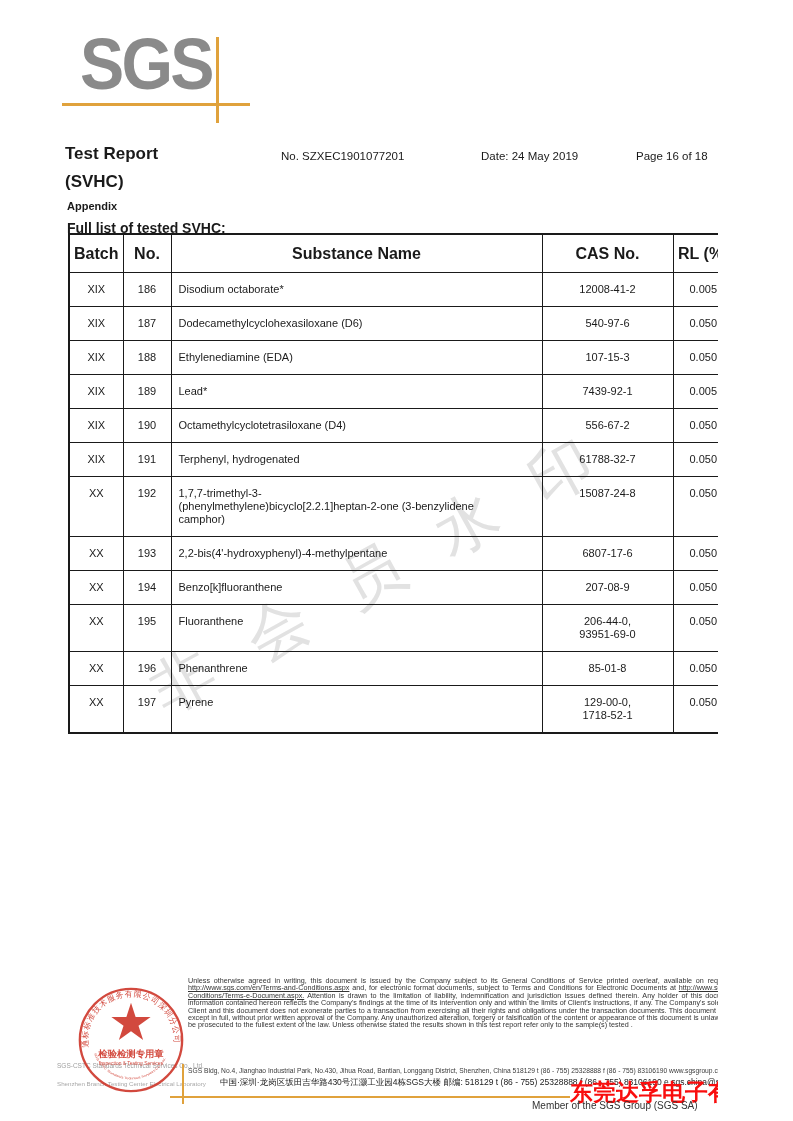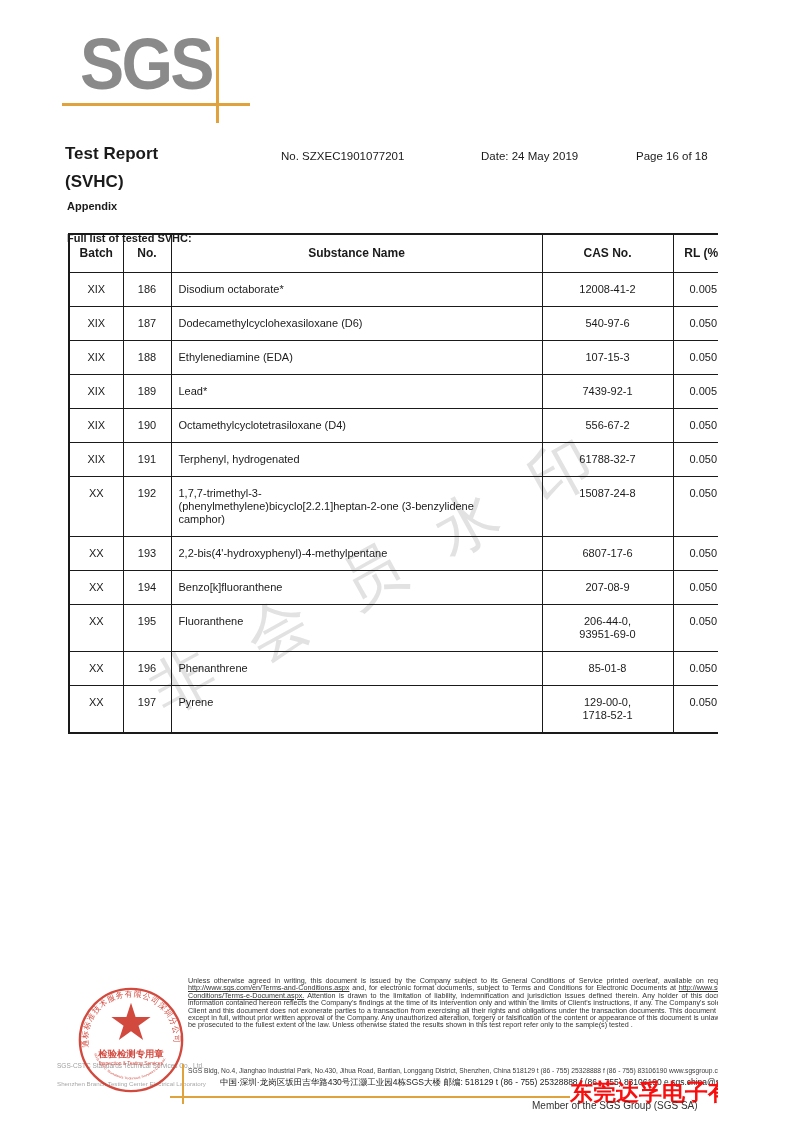--- a/index.html
+++ b/index.html
@@ -12,32 +12,32 @@
              transform-origin:left top;}
   .logo-hline{position:absolute;left:62px;top:103px;width:188px;height:3px;background:#e0a23c;}
   .logo-vline{position:absolute;left:216px;top:37px;width:3px;height:86px;background:#e0a23c;}
 
   
   .title1{position:absolute;left:65px;top:144px;font-size:17px;font-weight:bold;}
   .title2{position:absolute;left:65px;top:172px;font-size:17px;font-weight:bold;}
   .meta{position:absolute;top:150px;font-size:11.5px;}
   .meta-no{left:281px;} .meta-date{left:481px;text-align:center;} .meta-page{left:636px;}
   .appendix{position:absolute;left:67px;top:200px;font-size:11px;font-weight:bold;}
-  .fulllist{position:absolute;left:67px;top:232px;font-size:11px;font-weight:bold;}
+  .fulllist{position:absolute;left:67px;top:220px;font-size:14px;font-weight:bold;}
 
   
   .watermark{position:absolute;left:112px;top:515px;width:560px;height:100px;
              display:flex;align-items:center;justify-content:center;
              transform:rotate(-29deg);font-size:62px;letter-spacing:46px;
              color:#e2e2e2;white-space:nowrap;pointer-events:none;}
 
   
   table.svhc{position:absolute;left:68px;top:233px;width:665px;border-collapse:collapse;
              border:2px solid #1a1a1a;background:transparent;table-layout:fixed;}
-  .svhc th{border:1px solid #1a1a1a;font-size:12px;font-weight:bold;padding:12px 2px;
+  .svhc th{border:1px solid #1a1a1a;font-size:16px;font-weight:bold;padding:12px 2px;
            text-align:center;line-height:13px;}
   .svhc td{border:1px solid #1a1a1a;font-size:11px;padding:10px 2px;vertical-align:top;
            text-align:center;line-height:13px;white-space:pre-line;}
   .svhc td.col-substance{text-align:left;padding-left:7px;padding-right:4px;}
 
   
   .legal{position:absolute;left:188px;top:977px;width:601px;font-size:7.2px;
          line-height:7.4px;text-align:justify;color:#333;}
   .legal u, .attention u{text-decoration:underline;}
   .attention{position:absolute;left:188px;top:1051px;width:601px;font-size:7.2px;

